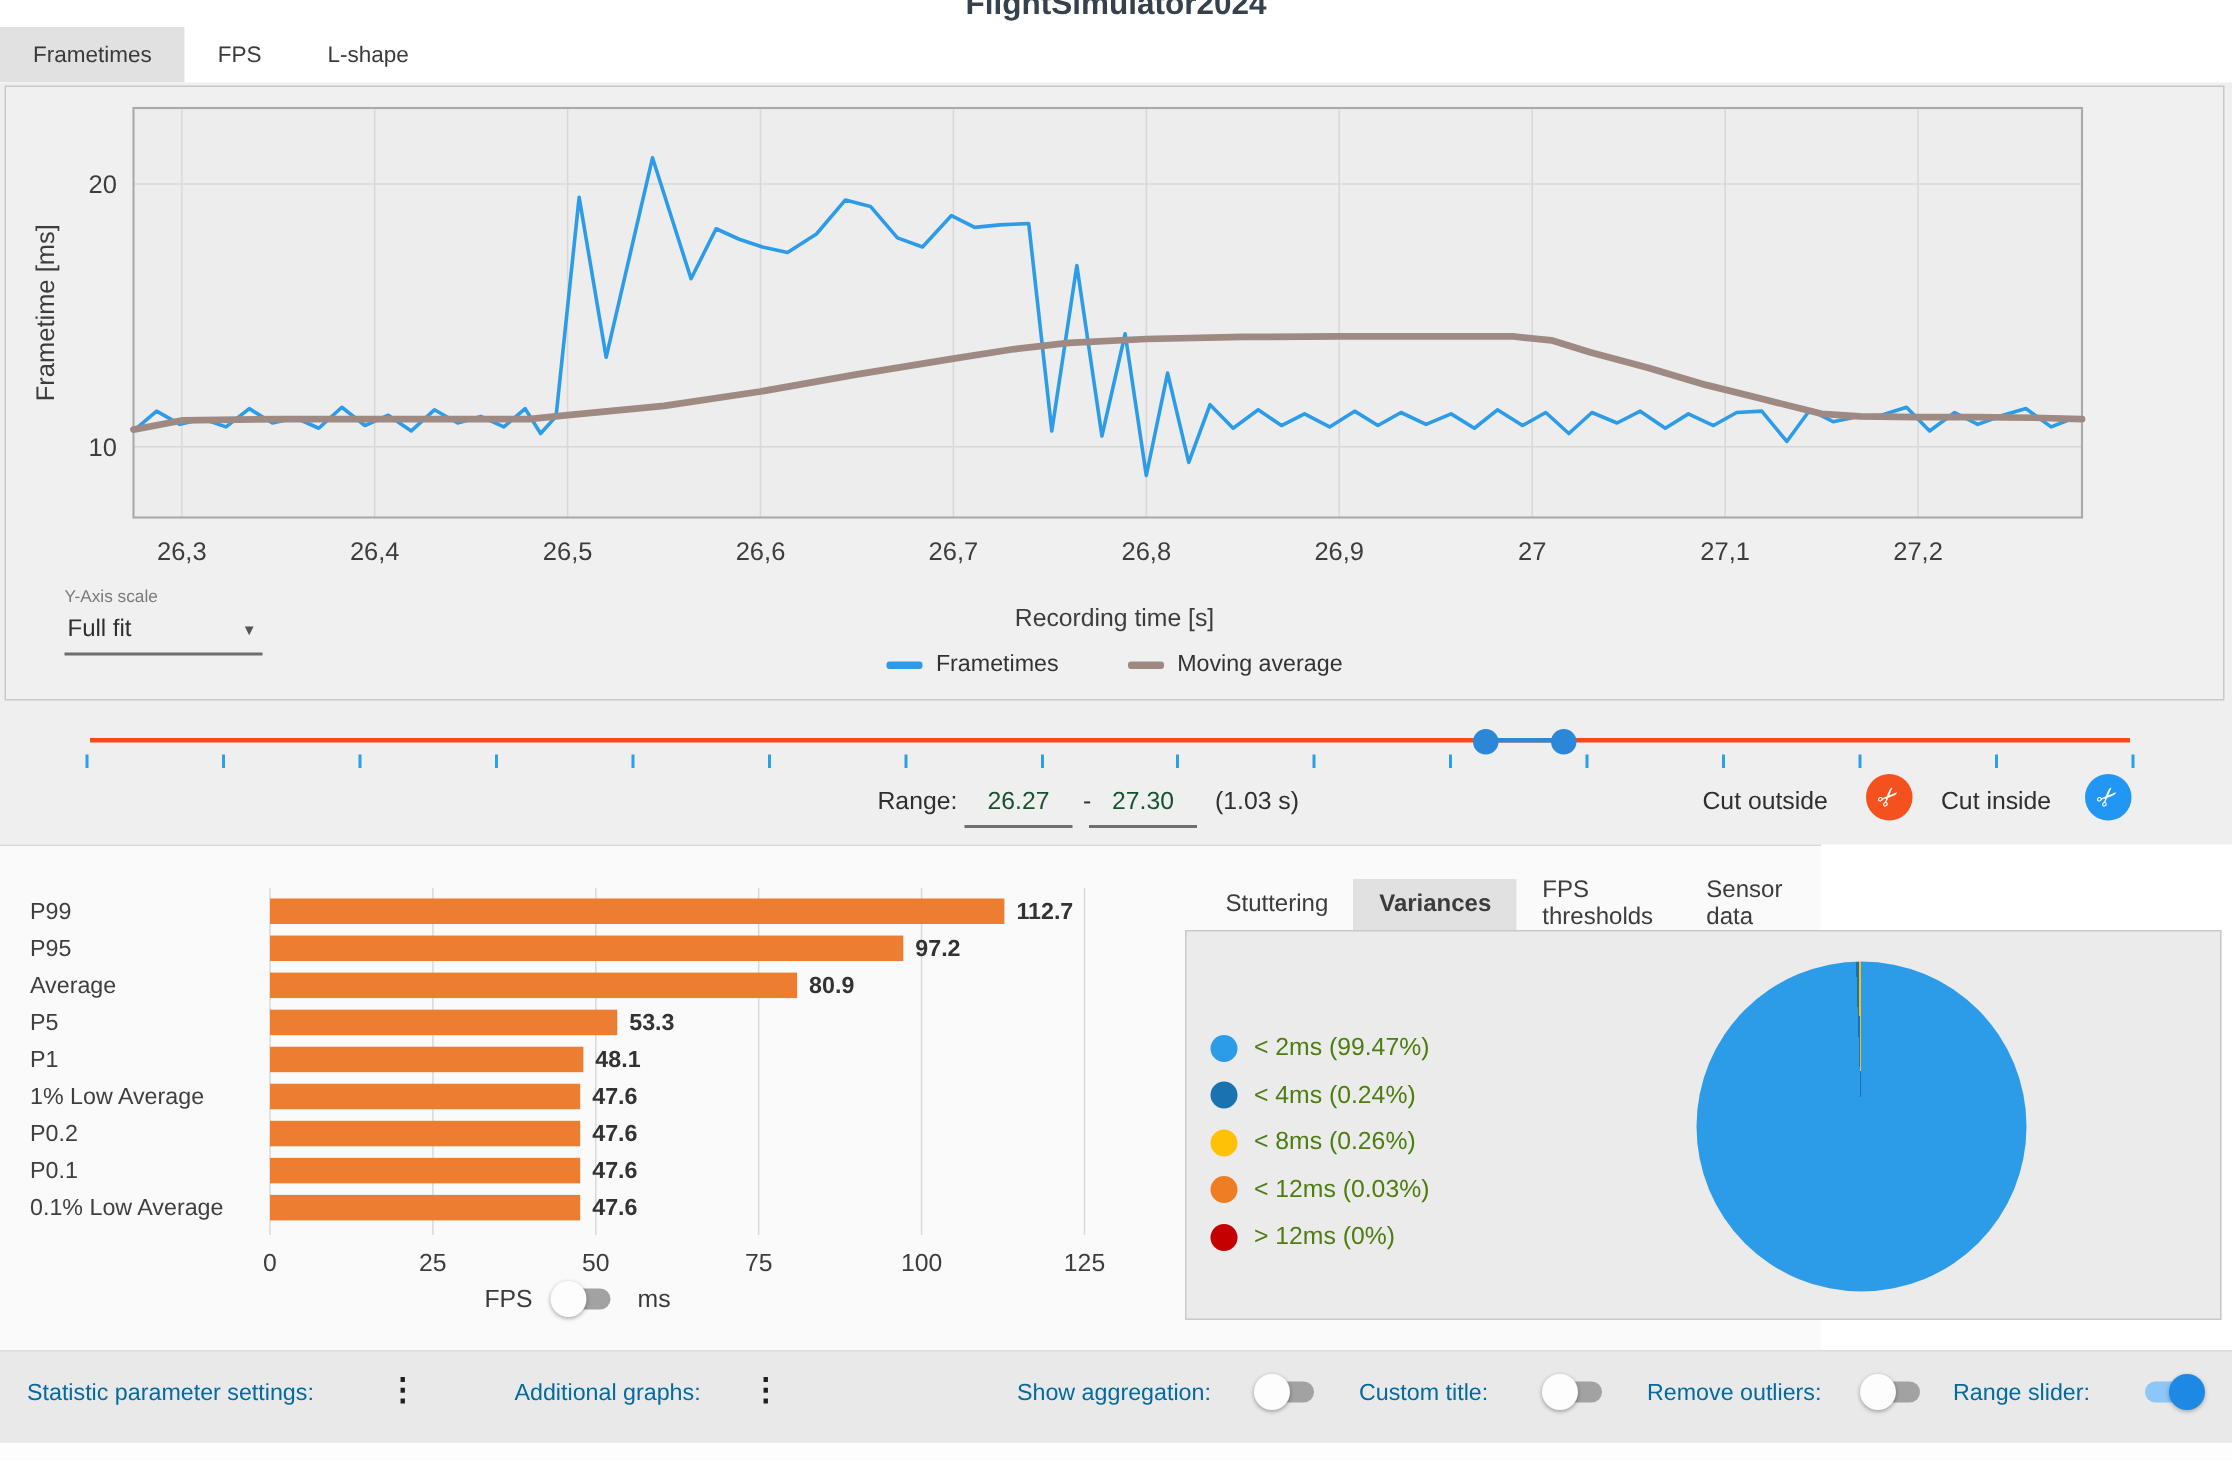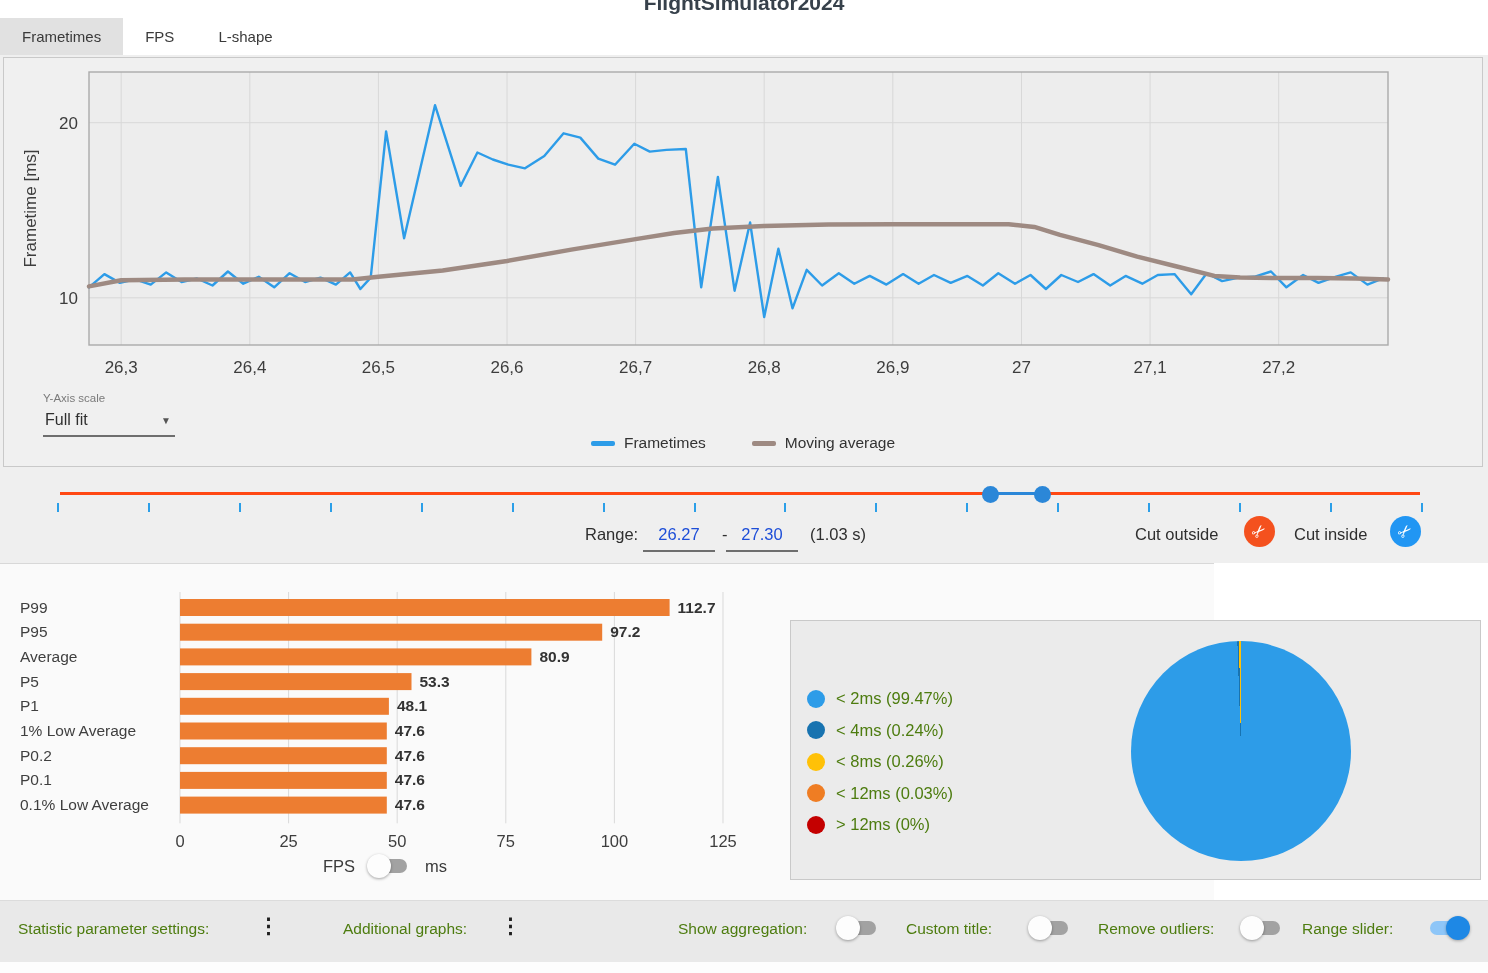--- a/index.html
+++ b/index.html
@@ -25,21 +25,21 @@
   .yaxis-scale-value { display:flex; align-items:center; justify-content:space-between; font-size:16px; color:#2f2f2f; padding:7px 4px 6px 2px; border-bottom:2px solid #6e6e6e; }
   .dd-arrow { font-size:10px; color:#555; }
 
   
   .rs-line { position:absolute; left:60px; top:437px; width:1360px; height:3px; background:#ff4813; }
   .rs-tick { position:absolute; top:448px; width:2px; height:9px; background:#2b9fe8; }
   .rs-bridge { position:absolute; top:437px; height:3px; background:#2b87d8; }
   .rs-handle { position:absolute; top:431px; width:17px; height:17px; border-radius:50%; background:#2b87d8; cursor:pointer; }
   .range-row { position:absolute; top:463px; left:0; width:100%; height:36px; font-size:16.5px; color:#2f2f2f; }
   .range-label { position:absolute; left:585px; top:7px; }
-  .range-input { position:absolute; top:3px; width:72px; text-align:center; padding:4px 0 6px 0; border-bottom:2px solid #6e6e6e; font-size:16.5px; color:#1d4ed8; }
+  .range-input { position:absolute; top:3px; width:72px; text-align:center; padding:4px 0 6px 0; border-bottom:2px solid #6e6e6e; font-size:16.5px; color:#14532d; }
   .range-sep { position:absolute; left:722px; top:7px; }
   .range-duration { position:absolute; left:810px; top:7px; }
   .cut-label { position:absolute; top:7px; }
   .cut-btn { position:absolute; top:-2px; width:31px; height:31px; border-radius:50%; display:flex; align-items:center; justify-content:center; cursor:pointer; }
   .cut-btn span { color:#fff; font-size:17px; transform:rotate(-45deg); }
 
   
   .bottom-section { position:absolute; top:563px; left:0; width:1214px; height:337px; background:#fafafa; border-top:1px solid #d8d8d8; }
   .fpsms-row { position:absolute; top:289px; left:160px; width:450px; display:flex; justify-content:center; align-items:center; gap:12px; font-size:16.5px; color:#3a3a3a; }
 
@@ -48,21 +48,21 @@
   .an-tab.selected { background:#e1e1e1; font-weight:bold; }
   .variance-box { position:absolute; top:56px; left:790px; width:691px; height:260px; background:#ebebeb; border:1px solid #c9c9c9; }
   .variance-desc { position:absolute; top:11px; left:16px; width:275px; font-size:15.5px; line-height:1.45; color:#2d2d2d; }
   .variance-legend { position:absolute; top:62px; left:16px; }
   .vl-item { display:flex; align-items:center; gap:11px; height:31.5px; font-size:16.5px; font-weight:normal; color:#4d7c0f; }
   .vl-dot { width:18px; height:18px; border-radius:50%; }
   .pie { position:absolute; top:20px; left:340px; width:220px; height:220px; border-radius:50%; }
 
   
   .toolbar { position:absolute; top:900px; left:0; width:1488px; height:62px; background:#e9e9e9; border-top:1px solid #dcdcdc; }
-  .tb-label { position:absolute; top:19px; font-size:15.5px; color:#4d7c0f; }
+  .tb-label { position:absolute; top:19px; font-size:15.5px; color:#0369a1; }
   .kebab { position:absolute; top:13px; font-size:21px; font-weight:bold; color:#1f1f1f; cursor:pointer; width:20px; text-align:center; }
   .bottom-strip { position:absolute; top:962px; left:0; width:1488px; height:11px; background:#fdfdfd; }
 
   
   .switch { position:relative; width:46px; height:26px; cursor:pointer; display:inline-block; }
   .switch .track { position:absolute; left:6px; top:6px; width:34px; height:14px; border-radius:7px; background:#a2a2a2; }
   .switch .knob { position:absolute; top:1px; left:0; width:24px; height:24px; border-radius:50%; background:#fdfdfd; box-shadow:0 1px 3px rgba(0,0,0,0.35); }
   .switch.on .track { background:#8ec6f8; }
   .switch.on .knob { left:22px; background:#1e88e5; box-shadow:0 1px 3px rgba(0,0,0,0.3); }
   .tb-switch { position:absolute; top:14px; }
@@ -113,20 +113,21 @@
         <text x="374.4" y="315" text-anchor="middle" font-size="17" fill="#3d3d3d">26,5</text>
         <text x="503.0" y="315" text-anchor="middle" font-size="17" fill="#3d3d3d">26,6</text>
         <text x="631.6" y="315" text-anchor="middle" font-size="17" fill="#3d3d3d">26,7</text>
         <text x="760.2" y="315" text-anchor="middle" font-size="17" fill="#3d3d3d">26,8</text>
         <text x="888.8" y="315" text-anchor="middle" font-size="17" fill="#3d3d3d">26,9</text>
         <text x="1017.5" y="315" text-anchor="middle" font-size="17" fill="#3d3d3d">27</text>
         <text x="1146.1" y="315" text-anchor="middle" font-size="17" fill="#3d3d3d">27,1</text>
         <text x="1274.7" y="315" text-anchor="middle" font-size="17" fill="#3d3d3d">27,2</text>
         <text transform="translate(32,150.5) rotate(-90)" text-anchor="middle" font-size="17" fill="#3d3d3d">Frametime [ms]</text>
       </svg>
+    <div class="ft-xtitle">Recording time [s]</div>
     <div class="ft-legend" id="ft-legend">
         <div class="ft-legend-item">
           <span class="ft-swatch" style="background: rgb(45, 156, 232);"></span>
           <span>Frametimes</span>
         </div>
         <div class="ft-legend-item">
           <span class="ft-swatch" style="background: rgb(158, 138, 130);"></span>
           <span>Moving average</span>
         </div>
       </div>
@@ -224,20 +225,34 @@
 
   <div class="fpsms-row">
     <span>FPS</span>
     <div class="switch">
         <div class="track"></div>
         <div class="knob"></div>
       </div>
     <span>ms</span>
   </div>
 
+  <div class="an-tabs">
+    <div class="an-tab">
+        <span>Stuttering</span>
+      </div>
+    <div class="an-tab selected">
+        <span>Variances</span>
+      </div>
+    <div class="an-tab">
+        <span>FPS thresholds</span>
+      </div>
+    <div class="an-tab">
+        <span>Sensor data</span>
+      </div>
+  </div>
 
   <div class="variance-box">
     <div class="variance-legend" id="variance-legend">
         <div class="vl-item">
           <span class="vl-dot" style="background: rgb(45, 156, 232);"></span>
           <span>&lt; 2ms (99.47%)</span>
         </div>
         <div class="vl-item">
           <span class="vl-dot" style="background: rgb(24, 115, 176);"></span>
           <span>&lt; 4ms (0.24%)</span>

